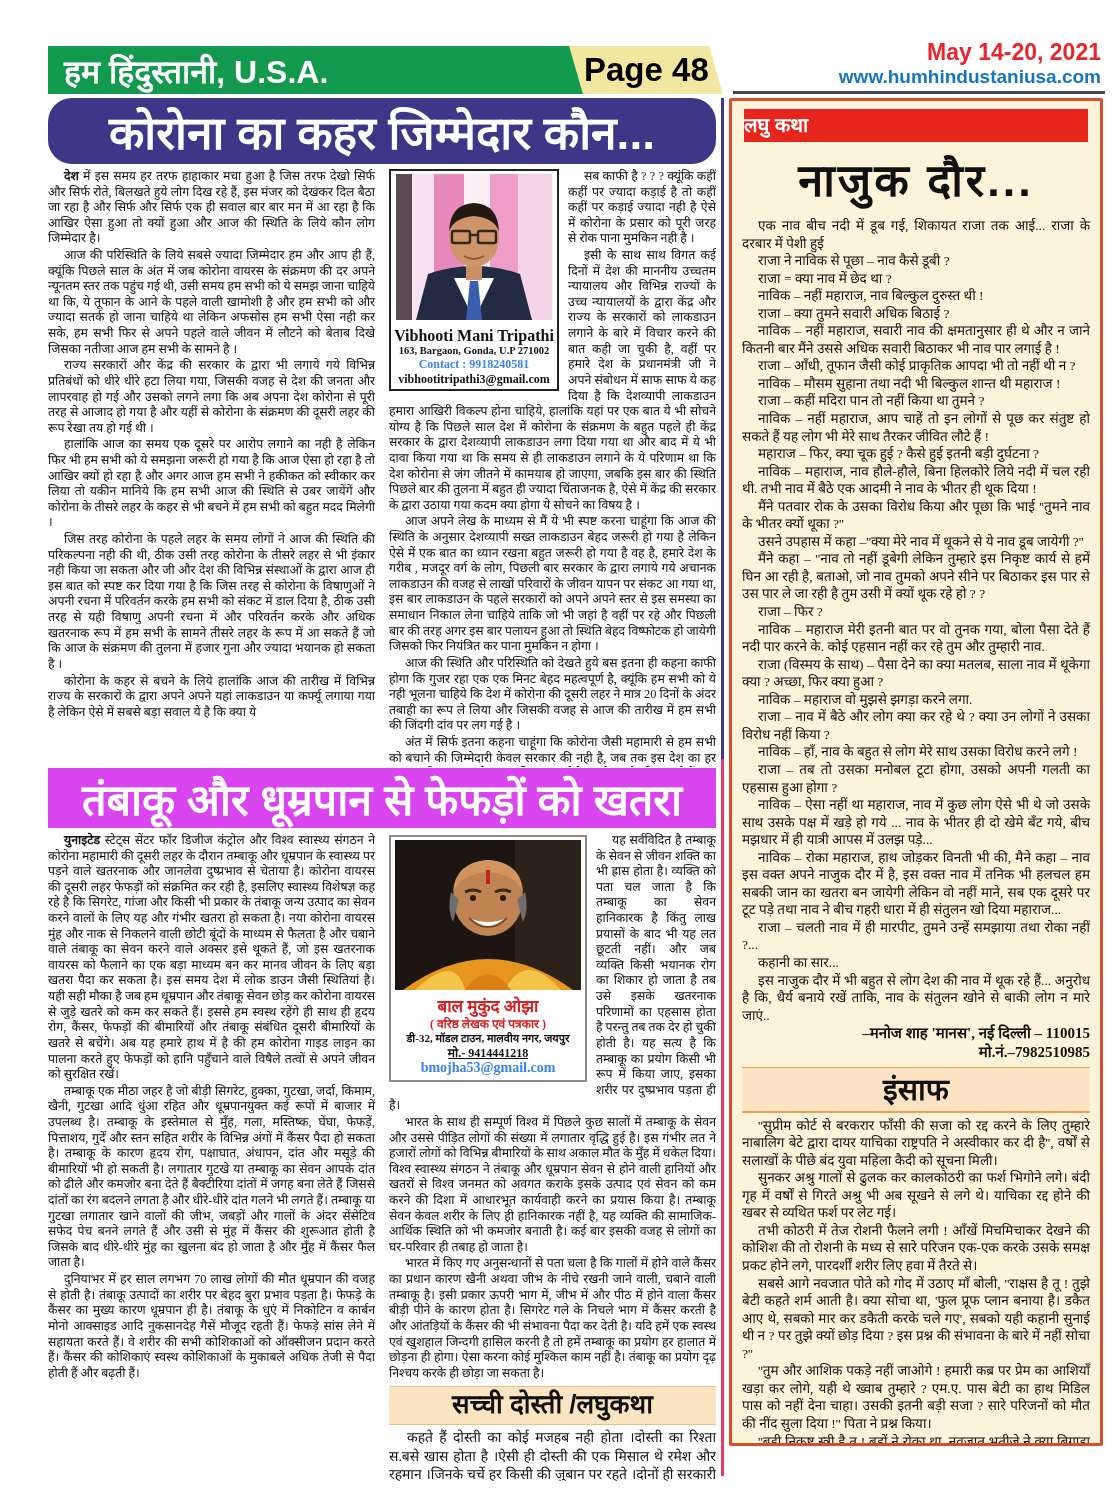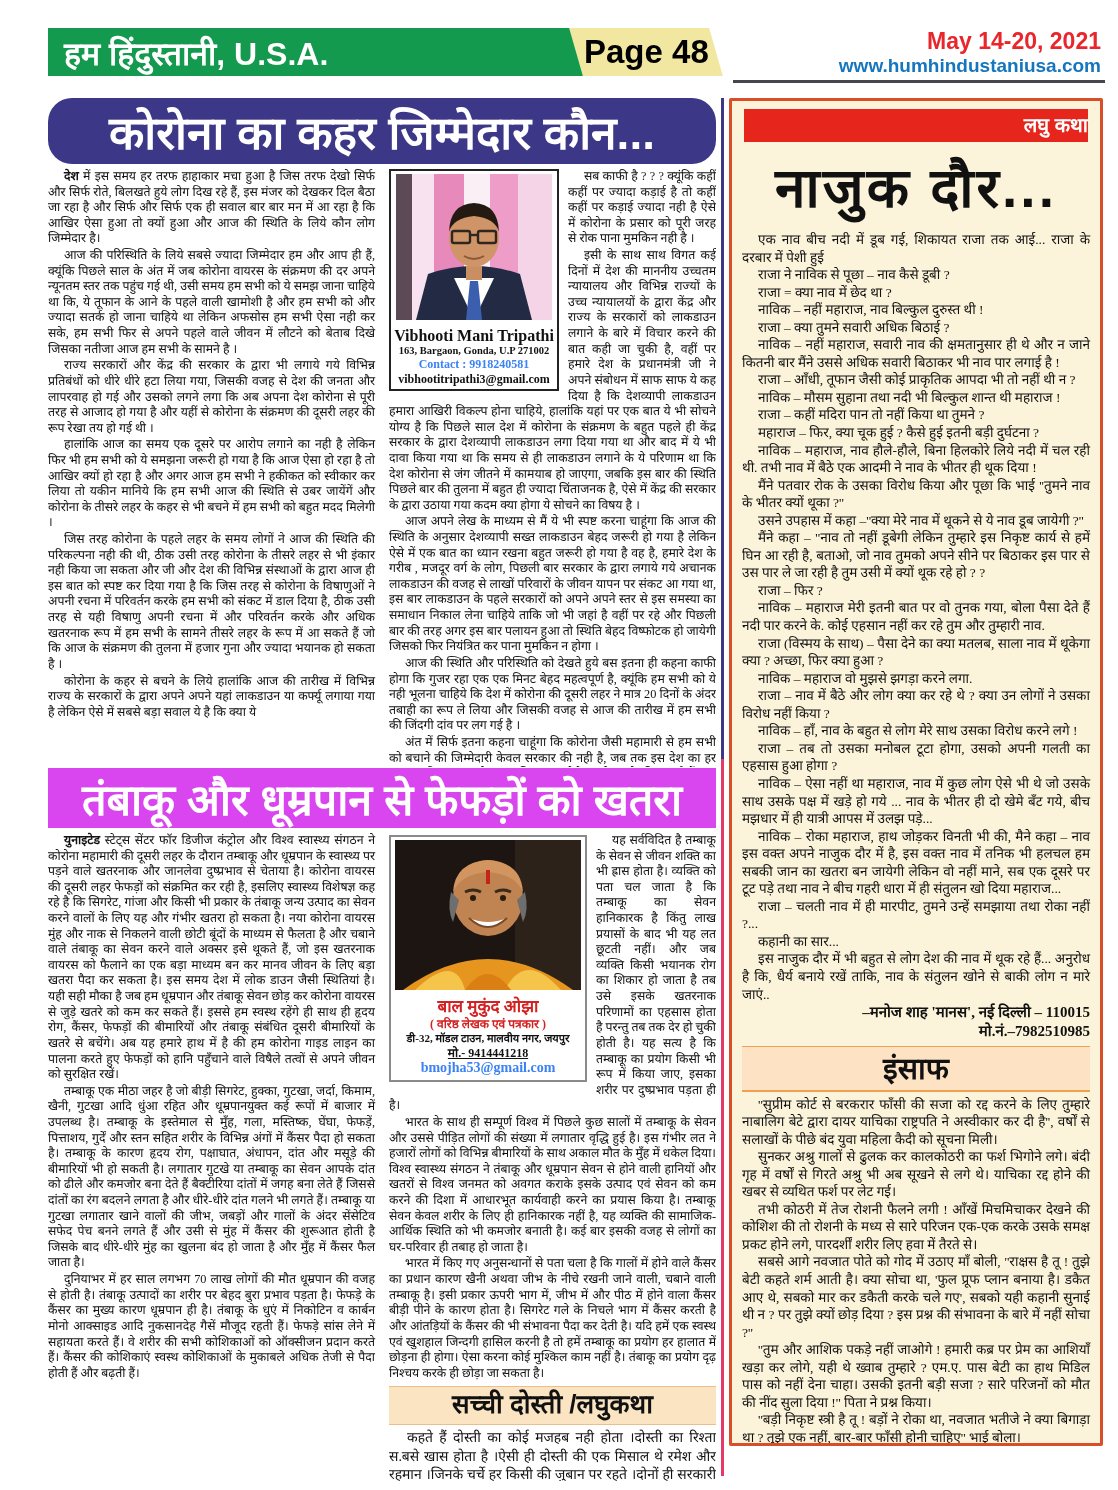--- a/index.html
+++ b/index.html
@@ -1,19 +1,19 @@
 <!DOCTYPE html>
 <html lang="hi"><head>
 <meta charset="utf-8">
 <style>
   html,body{margin:0;padding:0;background:#fff;}
   .page{width:1118px;height:1490px;box-sizing:border-box;padding:28px 13px 8px 48px;
         font-family:"Liberation Serif","DejaVu Sans",serif;color:#111;overflow:hidden;position:relative;}
   
-  .masthead{display:flex;height:66px;align-items:flex-start;}
+  .masthead{display:flex;height:66px;align-items:flex-end;}
   .brand-wrap{display:flex;width:668px;height:48px;}
   .brand-bar{flex:1;background:#149a4e;color:#fff;display:flex;align-items:center;padding-left:16px;
              font-family:"Liberation Sans",sans-serif;font-weight:bold;font-size:32px;white-space:nowrap;}
   .page-badge{width:140px;background:#f1e7a0;transform:skewX(16deg);margin-left:-18px;
               display:flex;align-items:center;justify-content:center;}
   .page-badge span{transform:skewX(-16deg);font-family:"Liberation Sans",sans-serif;font-weight:bold;font-size:33px;color:#000;}
   .mast-meta{margin-left:auto;text-align:right;border-bottom:3px solid #46464e;padding:0 4px 3px 0;width:368px;}
   .mast-date{color:#e8262b;font-family:"Liberation Sans",sans-serif;font-weight:bold;font-size:23px;}
   .mast-site{color:#1576bf;font-family:"Liberation Sans",sans-serif;font-weight:bold;font-size:19px;display:block;text-decoration:none;}
   
@@ -48,23 +48,23 @@
   .cap-phone{font-weight:bold;font-size:12px;line-height:1.2;text-decoration:underline;}
   .cap-email2{font-weight:bold;font-size:14px;color:#3b82f6;line-height:1.2;}
   
   .friendship{margin-top:5px;clear:none;}
   .band{background:#fbe4c2;text-align:center;font-family:"Liberation Sans",sans-serif;font-weight:bold;
         font-size:26px;padding:1px 0 3px;border-top:1px solid #eebd8a;border-bottom:1px solid #eebd8a;}
   .para-lg{font-size:13.9px;line-height:1.33;text-indent:18px;text-align:justify;margin:4px 0 0;}
   
   .sidebar{width:374px;height:1348px;border:3px solid #d94e28;background:#fcf4da;border-radius:2px;
            padding:7px 10px;box-sizing:border-box;overflow:hidden;}
-  .kicker{background:#e6251c;color:#fff;text-align:right;font-family:"Liberation Sans",sans-serif;
+  .kicker{background:#e6251c;color:#fff;text-align:left;font-family:"Liberation Sans",sans-serif;
           font-weight:bold;font-size:20px;padding:2px 0 4px;margin:1px 2px 4px;}
-  .story1-head{text-align:center;font-family:"Liberation Sans",sans-serif;font-weight:bold;font-size:55px;
+  .story1-head{text-align:center;font-family:"Liberation Sans",sans-serif;font-weight:bold;font-size:45px;
                margin:6px 0 8px;letter-spacing:3px;}
   .sb-para{font-size:13.5px;line-height:1.3;text-align:justify;text-indent:16px;margin:0;}
   .sb-byline{font-weight:bold;text-align:right;font-size:15px;line-height:1.25;}
   .insaaf-band{background:#fde3c3;border-top:1px solid #f0a050;border-bottom:2px solid #f0a050;
                text-align:center;font-family:"Liberation Sans",sans-serif;font-weight:bold;font-size:30px;
                margin:5px 0 4px;padding:0 0 2px;}
 </style>
 </head>
 <body>
 
@@ -196,20 +196,21 @@
       <div class="sb-text">
           <p class="sb-para">एक नाव बीच नदी में डूब गई, शिकायत राजा तक आई... राजा के दरबार में पेशी हुई</p>
           <p class="sb-para">राजा ने नाविक से पूछा – नाव कैसे डूबी ?</p>
           <p class="sb-para">राजा = क्या नाव में छेद था ?</p>
           <p class="sb-para">नाविक – नहीं महाराज, नाव बिल्कुल दुरुस्त थी !</p>
           <p class="sb-para">राजा – क्या तुमने सवारी अधिक बिठाई ?</p>
           <p class="sb-para">नाविक – नहीं महाराज, सवारी नाव की क्षमतानुसार ही थे और न जाने कितनी बार मैंने उससे अधिक सवारी बिठाकर भी नाव पार लगाई है !</p>
           <p class="sb-para">राजा – आँधी, तूफान जैसी कोई प्राकृतिक आपदा भी तो नहीं थी न ?</p>
           <p class="sb-para">नाविक – मौसम सुहाना तथा नदी भी बिल्कुल शान्त थी महाराज !</p>
           <p class="sb-para">राजा – कहीं मदिरा पान तो नहीं किया था तुमने ?</p>
+          <p class="sb-para">नाविक – नहीं महाराज, आप चाहें तो इन लोगों से पूछ कर संतुष्ट हो सकते हैं यह लोग भी मेरे साथ तैरकर जीवित लौटे हैं !</p>
           <p class="sb-para">महाराज – फिर, क्या चूक हुई ? कैसे हुई इतनी बड़ी दुर्घटना ?</p>
           <p class="sb-para">नाविक – महाराज, नाव हौले-हौले, बिना हिलकोरे लिये नदी में चल रही थी. तभी नाव में बैठे एक आदमी ने नाव के भीतर ही थूक दिया !</p>
           <p class="sb-para">मैंने पतवार रोक के उसका विरोध किया और पूछा कि भाई ''तुमने नाव के भीतर क्यों थूका ?''</p>
           <p class="sb-para">उसने उपहास में कहा –''क्या मेरे नाव में थूकने से ये नाव डूब जायेगी ?''</p>
           <p class="sb-para">मैंने कहा – ''नाव तो नहीं डूबेगी लेकिन तुम्हारे इस निकृष्ट कार्य से हमें घिन आ रही है, बताओ, जो नाव तुमको अपने सीने पर बिठाकर इस पार से उस पार ले जा रही है तुम उसी में क्यों थूक रहे हो ? ?</p>
           <p class="sb-para">राजा – फिर ?</p>
           <p class="sb-para">नाविक – महाराज मेरी इतनी बात पर वो तुनक गया, बोला पैसा देते हैं नदी पार करने के. कोई एहसान नहीं कर रहे तुम और तुम्हारी नाव.</p>
           <p class="sb-para">राजा (विस्मय के साथ) – पैसा देने का क्या मतलब, साला नाव में थूकेगा क्या ? अच्छा, फिर क्या हुआ ?</p>
           <p class="sb-para">नाविक – महाराज वो मुझसे झगड़ा करने लगा.</p>
           <p class="sb-para">राजा – नाव में बैठे और लोग क्या कर रहे थे ? क्या उन लोगों ने उसका विरोध नहीं किया ?</p>

